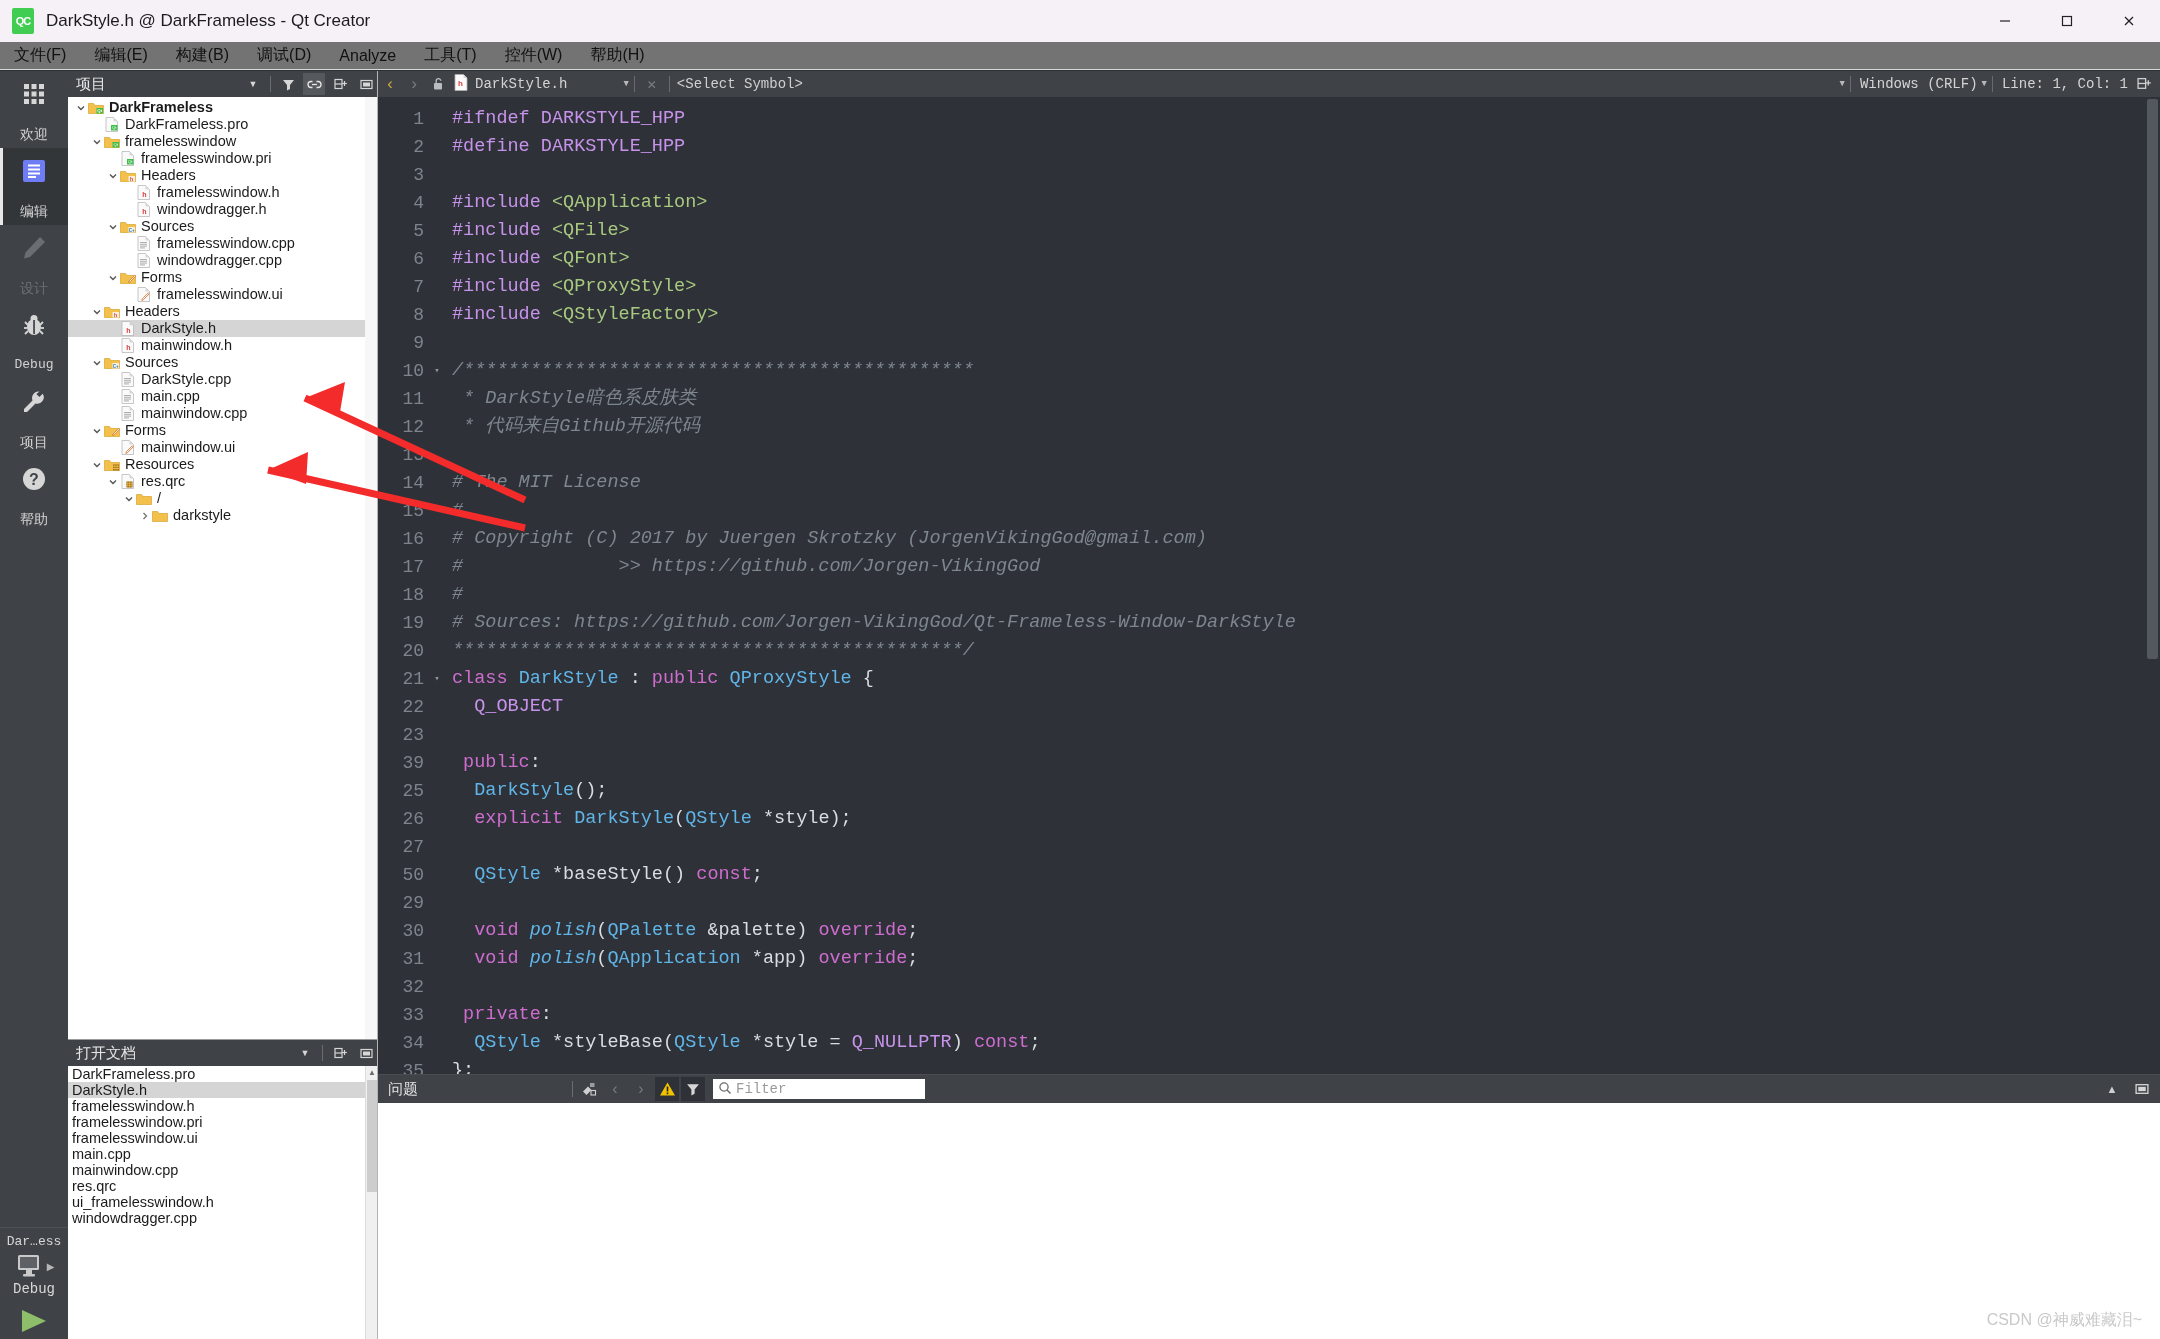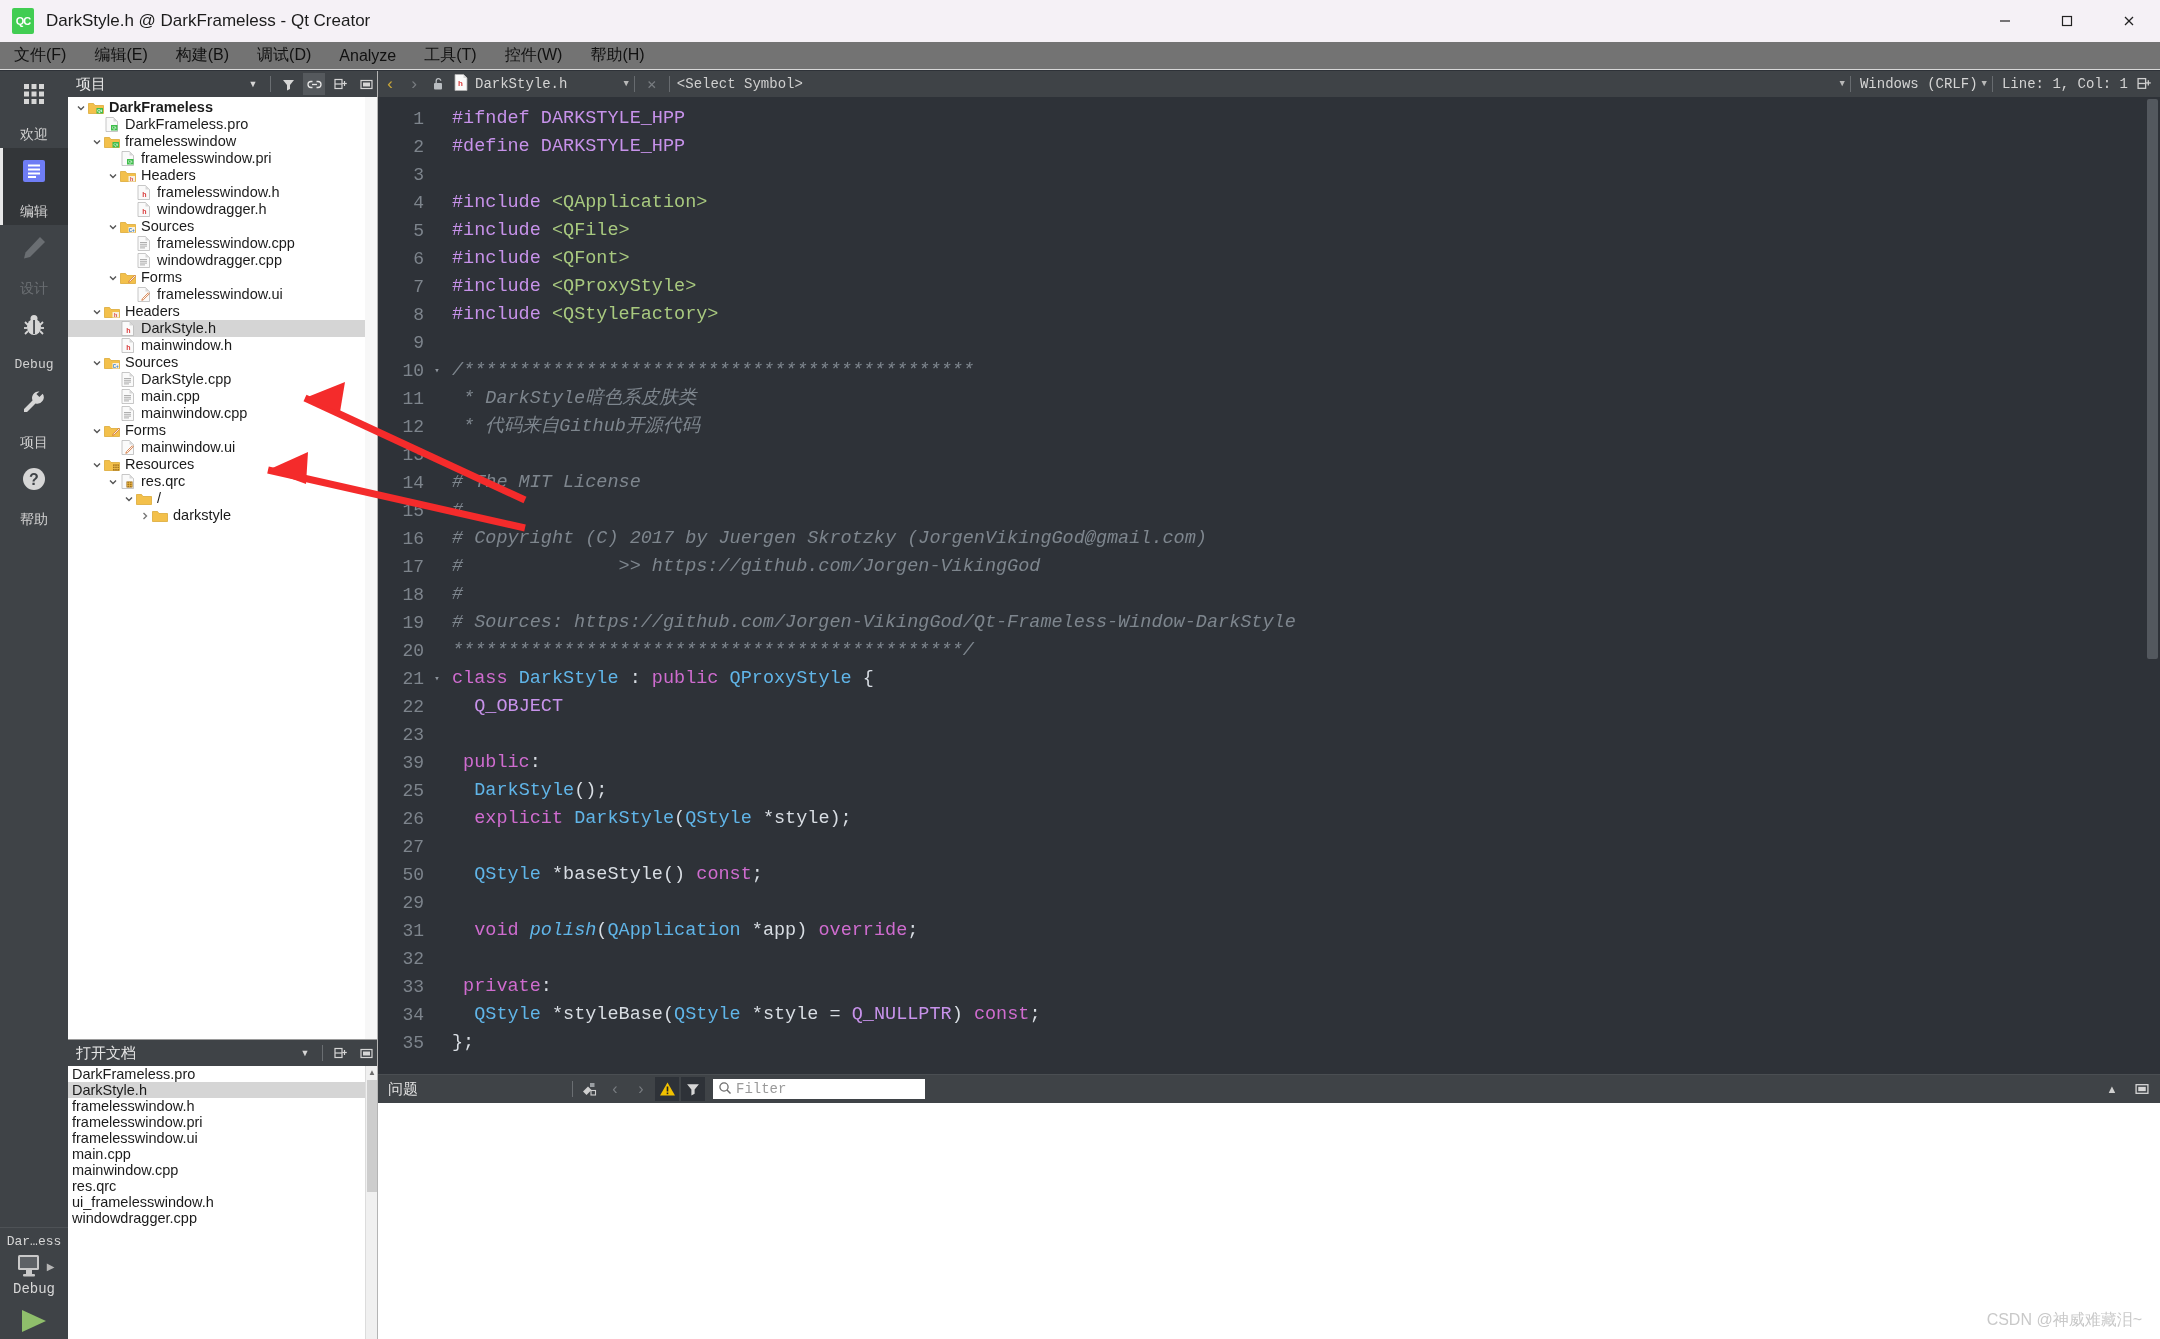--- a/index.html
+++ b/index.html
@@ -945,20 +945,21 @@
           <div class="cline"><span class="lnum">20</span><span class="fold"></span><span class="ctext"><span class="cmt">**********************************************/</span></span></div>
           <div class="cline"><span class="lnum">21</span><span class="fold">▾</span><span class="ctext"><span class="kw">class </span><span class="type">DarkStyle</span><span class="punct"> : </span><span class="kw">public </span><span class="type">QProxyStyle</span><span class="punct"> {</span></span></div>
           <div class="cline"><span class="lnum">22</span><span class="fold"></span><span class="ctext"><span class="plain">  </span><span class="macro">Q_OBJECT</span></span></div>
           <div class="cline"><span class="lnum">23</span><span class="fold"></span><span class="ctext"></span></div>
           <div class="cline"><span class="lnum">39</span><span class="fold"></span><span class="ctext"><span class="plain"> </span><span class="kw">public</span><span class="punct">:</span></span></div>
           <div class="cline"><span class="lnum">25</span><span class="fold"></span><span class="ctext"><span class="plain">  </span><span class="type">DarkStyle</span><span class="punct">();</span></span></div>
           <div class="cline"><span class="lnum">26</span><span class="fold"></span><span class="ctext"><span class="plain">  </span><span class="kw">explicit </span><span class="type">DarkStyle</span><span class="punct">(</span><span class="type">QStyle</span><span class="punct"> *style);</span></span></div>
           <div class="cline"><span class="lnum">27</span><span class="fold"></span><span class="ctext"></span></div>
           <div class="cline"><span class="lnum">50</span><span class="fold"></span><span class="ctext"><span class="plain">  </span><span class="type">QStyle</span><span class="punct"> *baseStyle() </span><span class="kw">const</span><span class="punct">;</span></span></div>
           <div class="cline"><span class="lnum">29</span><span class="fold"></span><span class="ctext"></span></div>
+          <div class="cline"><span class="lnum">30</span><span class="fold"></span><span class="ctext"><span class="plain">  </span><span class="kw">void </span><span class="fn">polish</span><span class="punct">(</span><span class="type">QPalette</span><span class="punct"> &amp;palette) </span><span class="kw">override</span><span class="punct">;</span></span></div>
           <div class="cline"><span class="lnum">31</span><span class="fold"></span><span class="ctext"><span class="plain">  </span><span class="kw">void </span><span class="fn">polish</span><span class="punct">(</span><span class="type">QApplication</span><span class="punct"> *app) </span><span class="kw">override</span><span class="punct">;</span></span></div>
           <div class="cline"><span class="lnum">32</span><span class="fold"></span><span class="ctext"></span></div>
           <div class="cline"><span class="lnum">33</span><span class="fold"></span><span class="ctext"><span class="plain"> </span><span class="kw">private</span><span class="punct">:</span></span></div>
           <div class="cline"><span class="lnum">34</span><span class="fold"></span><span class="ctext"><span class="plain">  </span><span class="type">QStyle</span><span class="punct"> *styleBase(</span><span class="type">QStyle</span><span class="punct"> *style = </span><span class="macro">Q_NULLPTR</span><span class="punct">) </span><span class="kw">const</span><span class="punct">;</span></span></div>
           <div class="cline"><span class="lnum">35</span><span class="fold"></span><span class="ctext"><span class="punct">};</span></span></div>
         </div>
       <div id="code-vscroll">
         <div class="thumb"></div>
       </div>
     </div>

